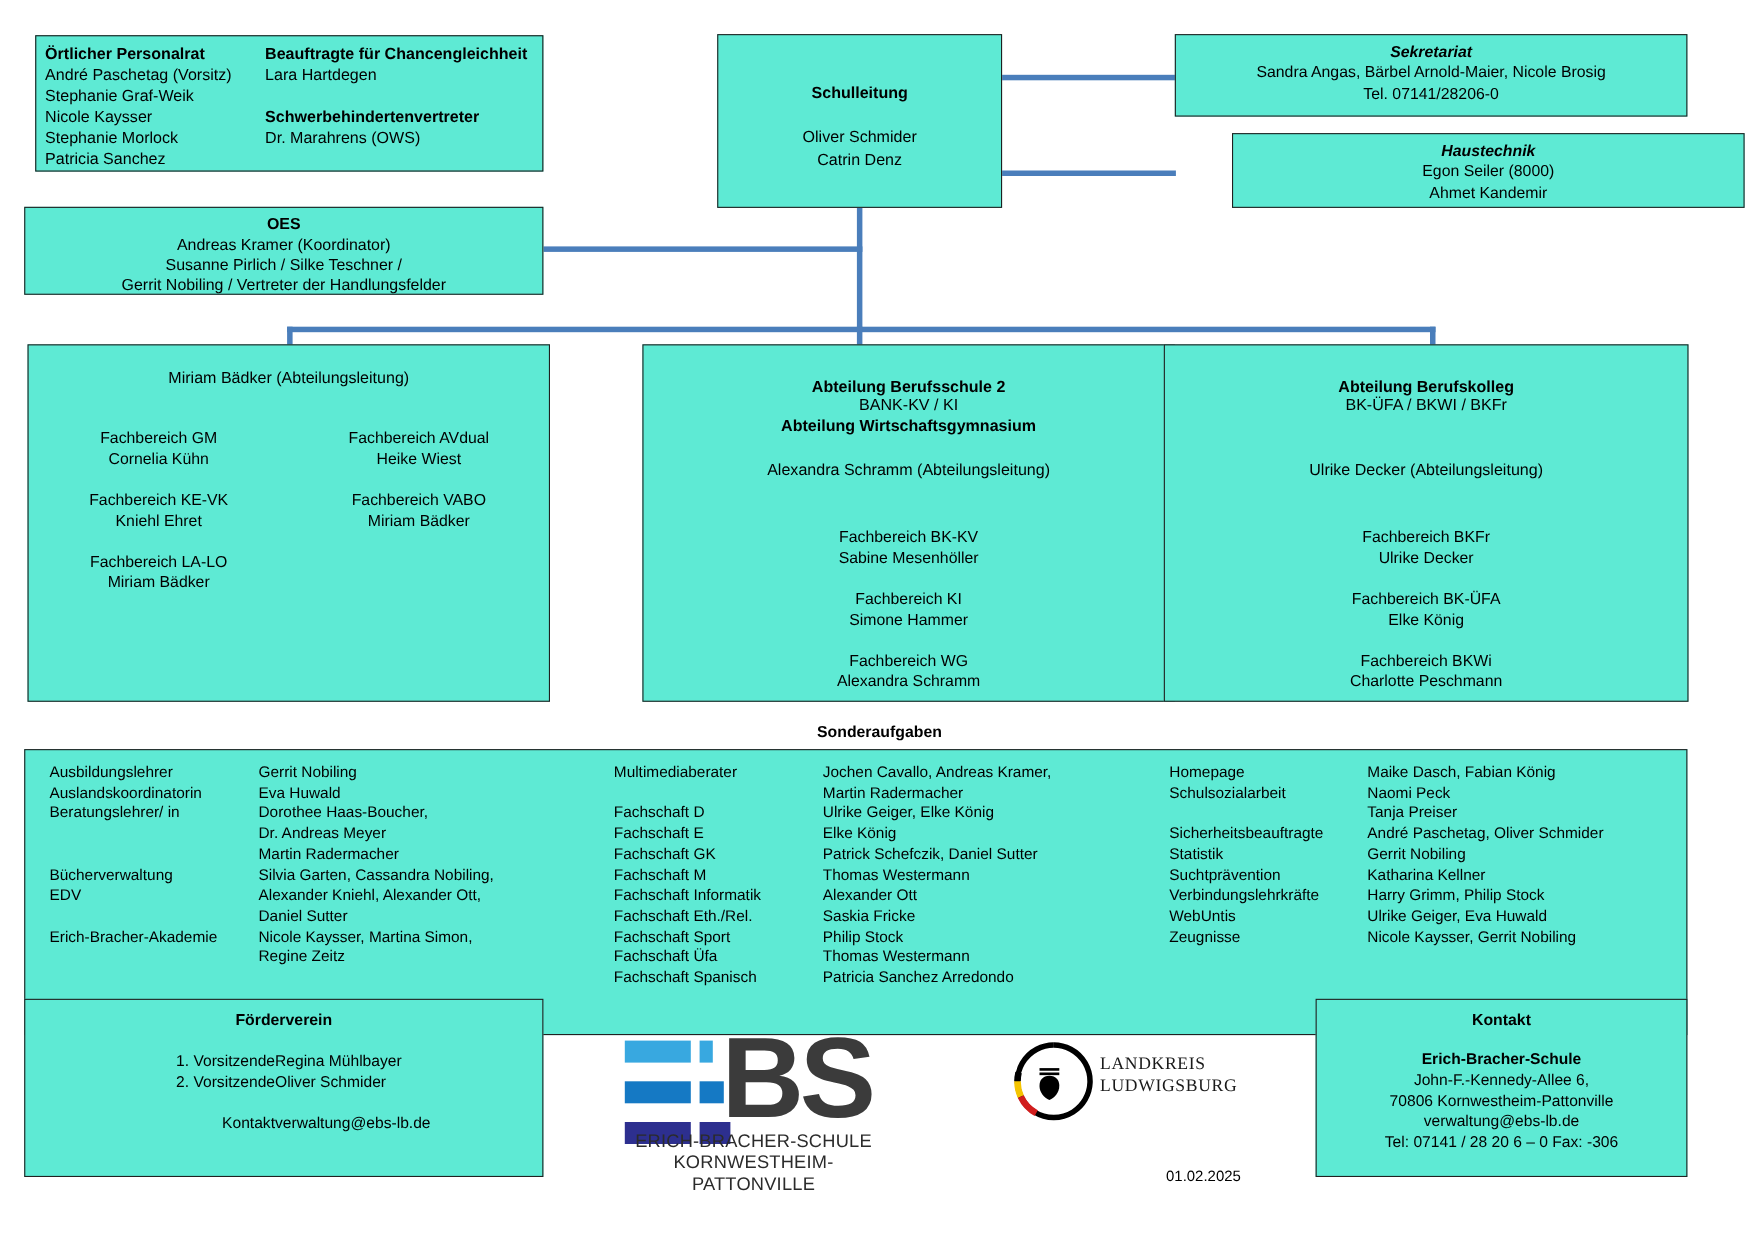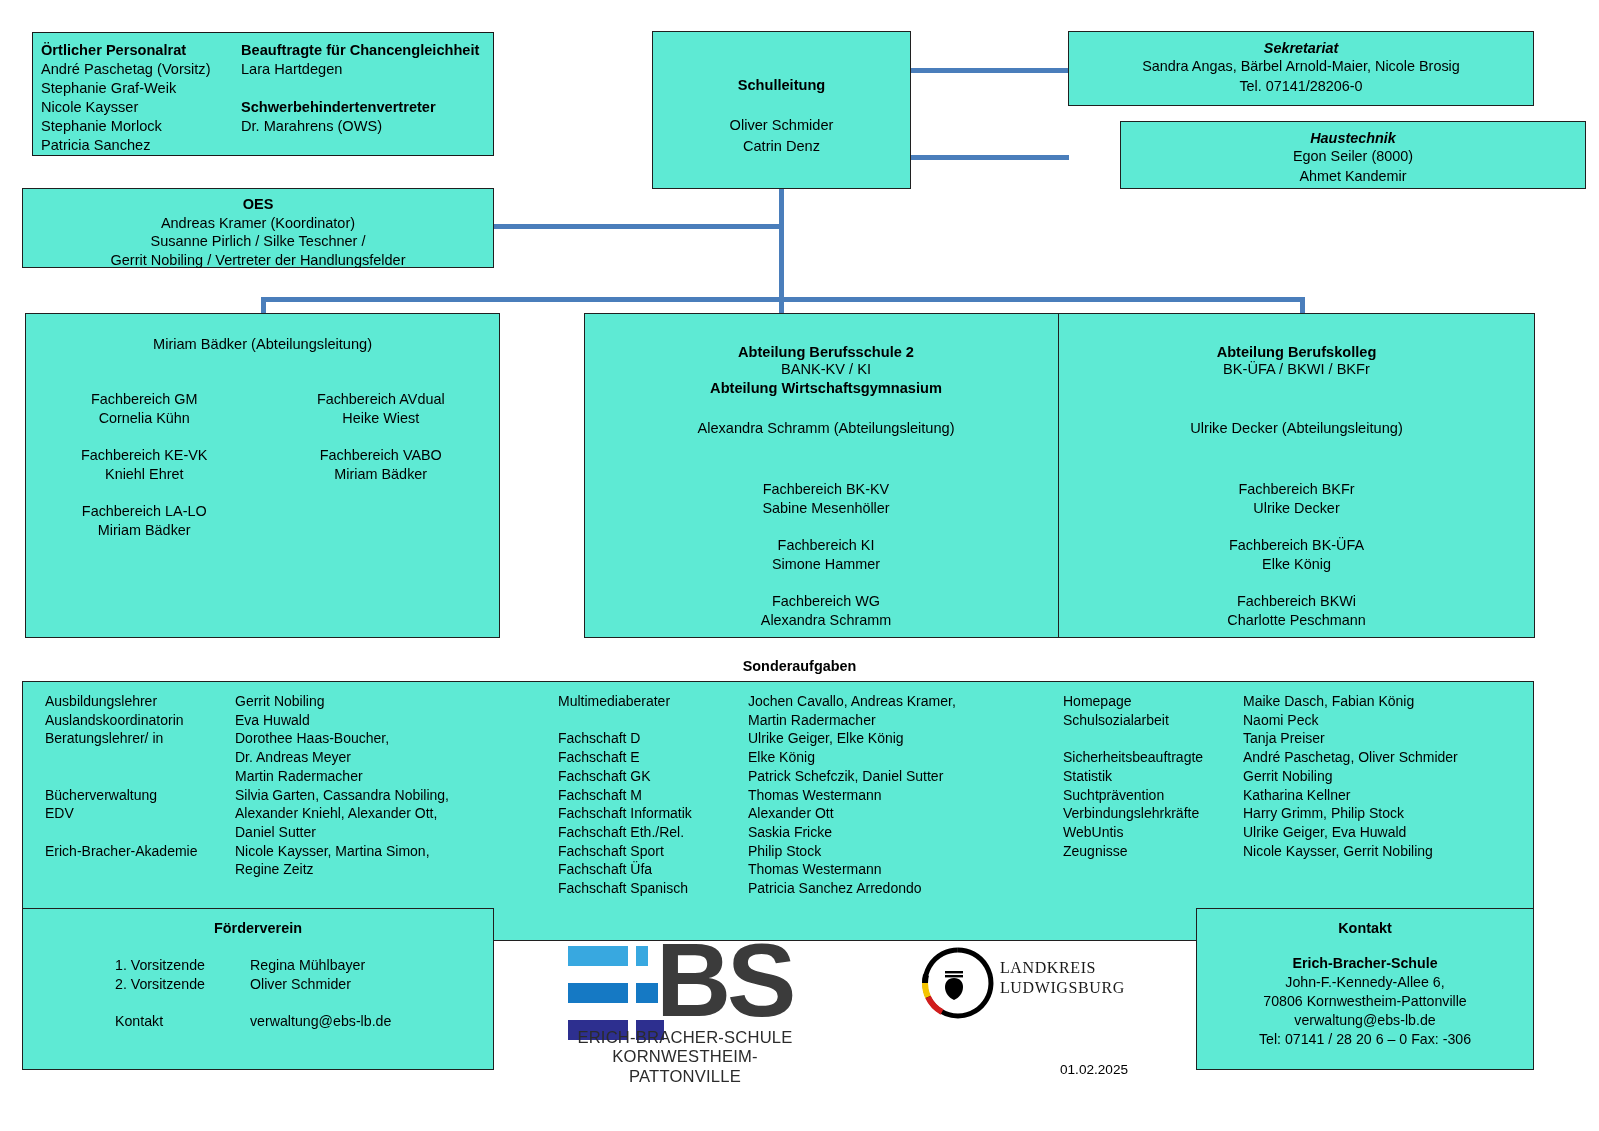--- a/index.html
+++ b/index.html
@@ -350,21 +350,21 @@
       </div>
       <div class="row">
         <div class="k">Zeugnisse</div>
         <div class="v">Nicole Kaysser, Gerrit Nobiling</div>
       </div>
     </div>
   </div>
 
   <div class="box c" id="foerder">
     <div class="hd">Förderverein</div>
-    <div class="rows" style="text-align:left;">
+    <div class="rows" style="text-align:right;">
       <div class="row">
         <div class="k">1. Vorsitzende</div>
         <div>Regina Mühlbayer</div>
       </div>
       <div class="row">
         <div class="k">2. Vorsitzende</div>
         <div>Oliver Schmider</div>
       </div>
       <div class="gap"></div>
       <div class="row">

